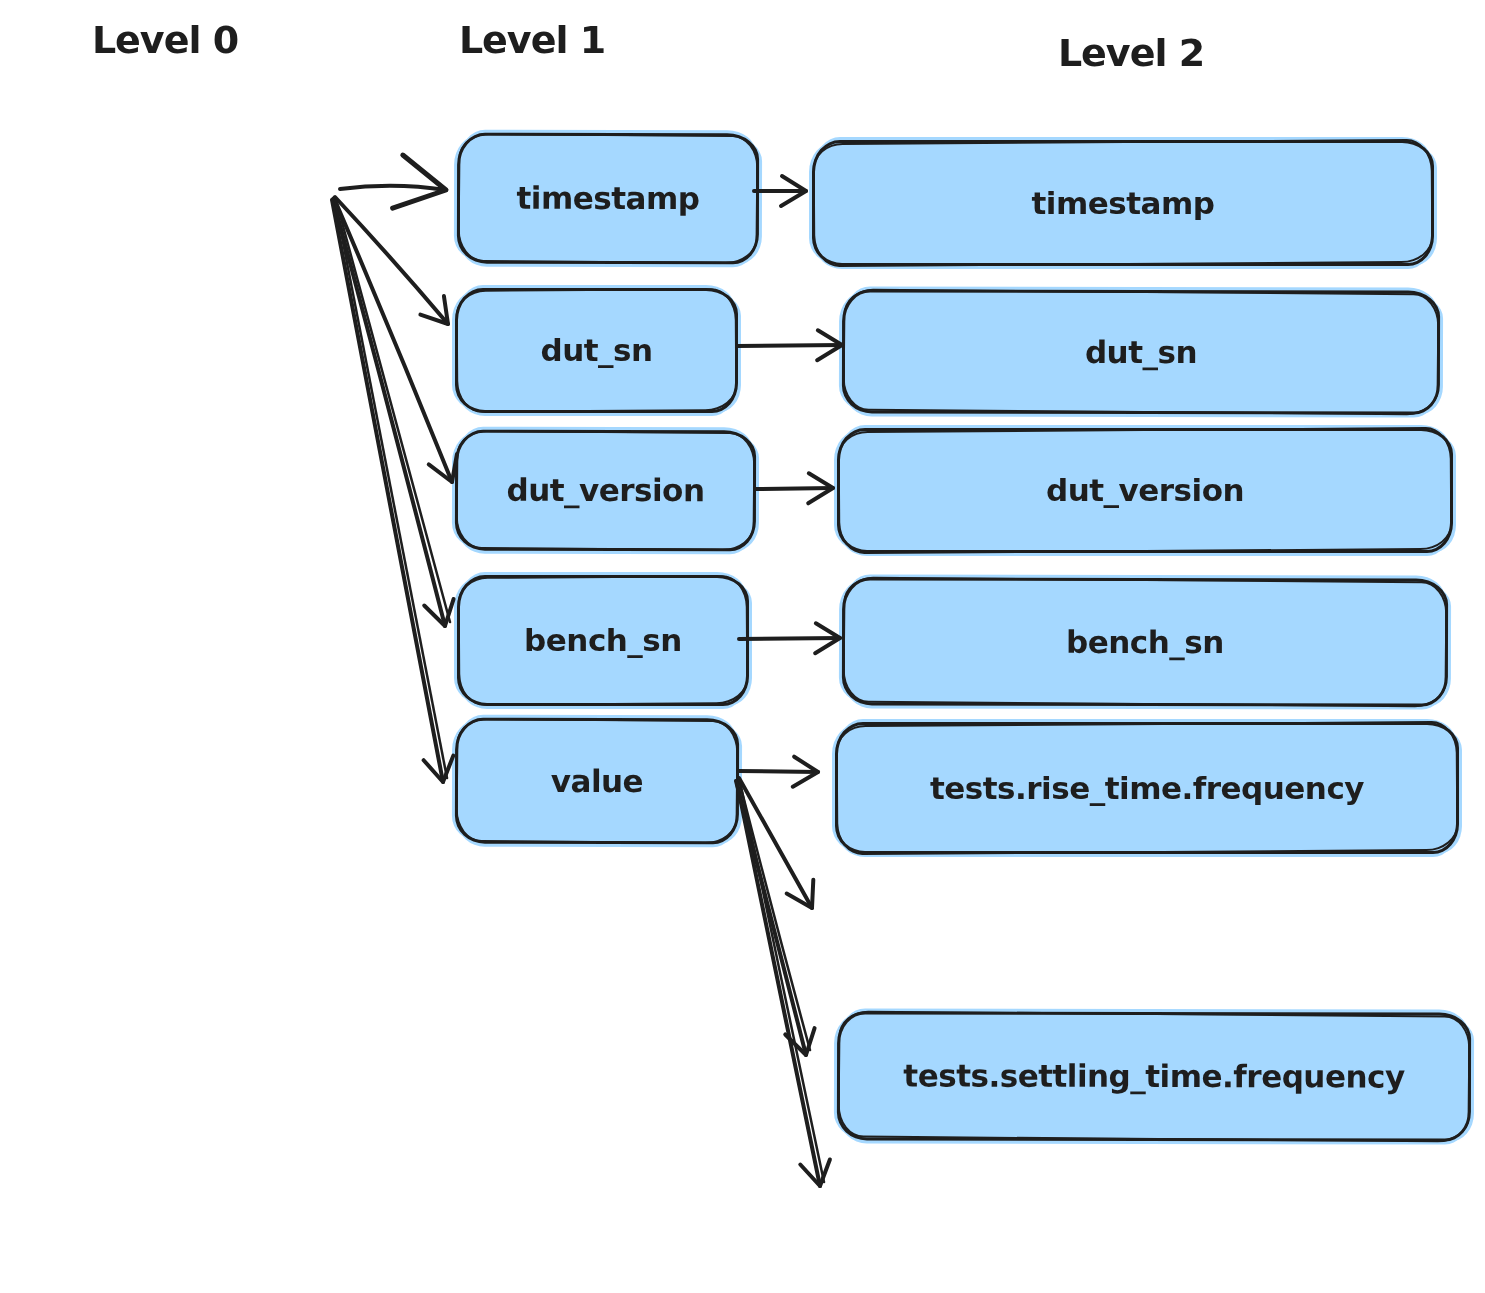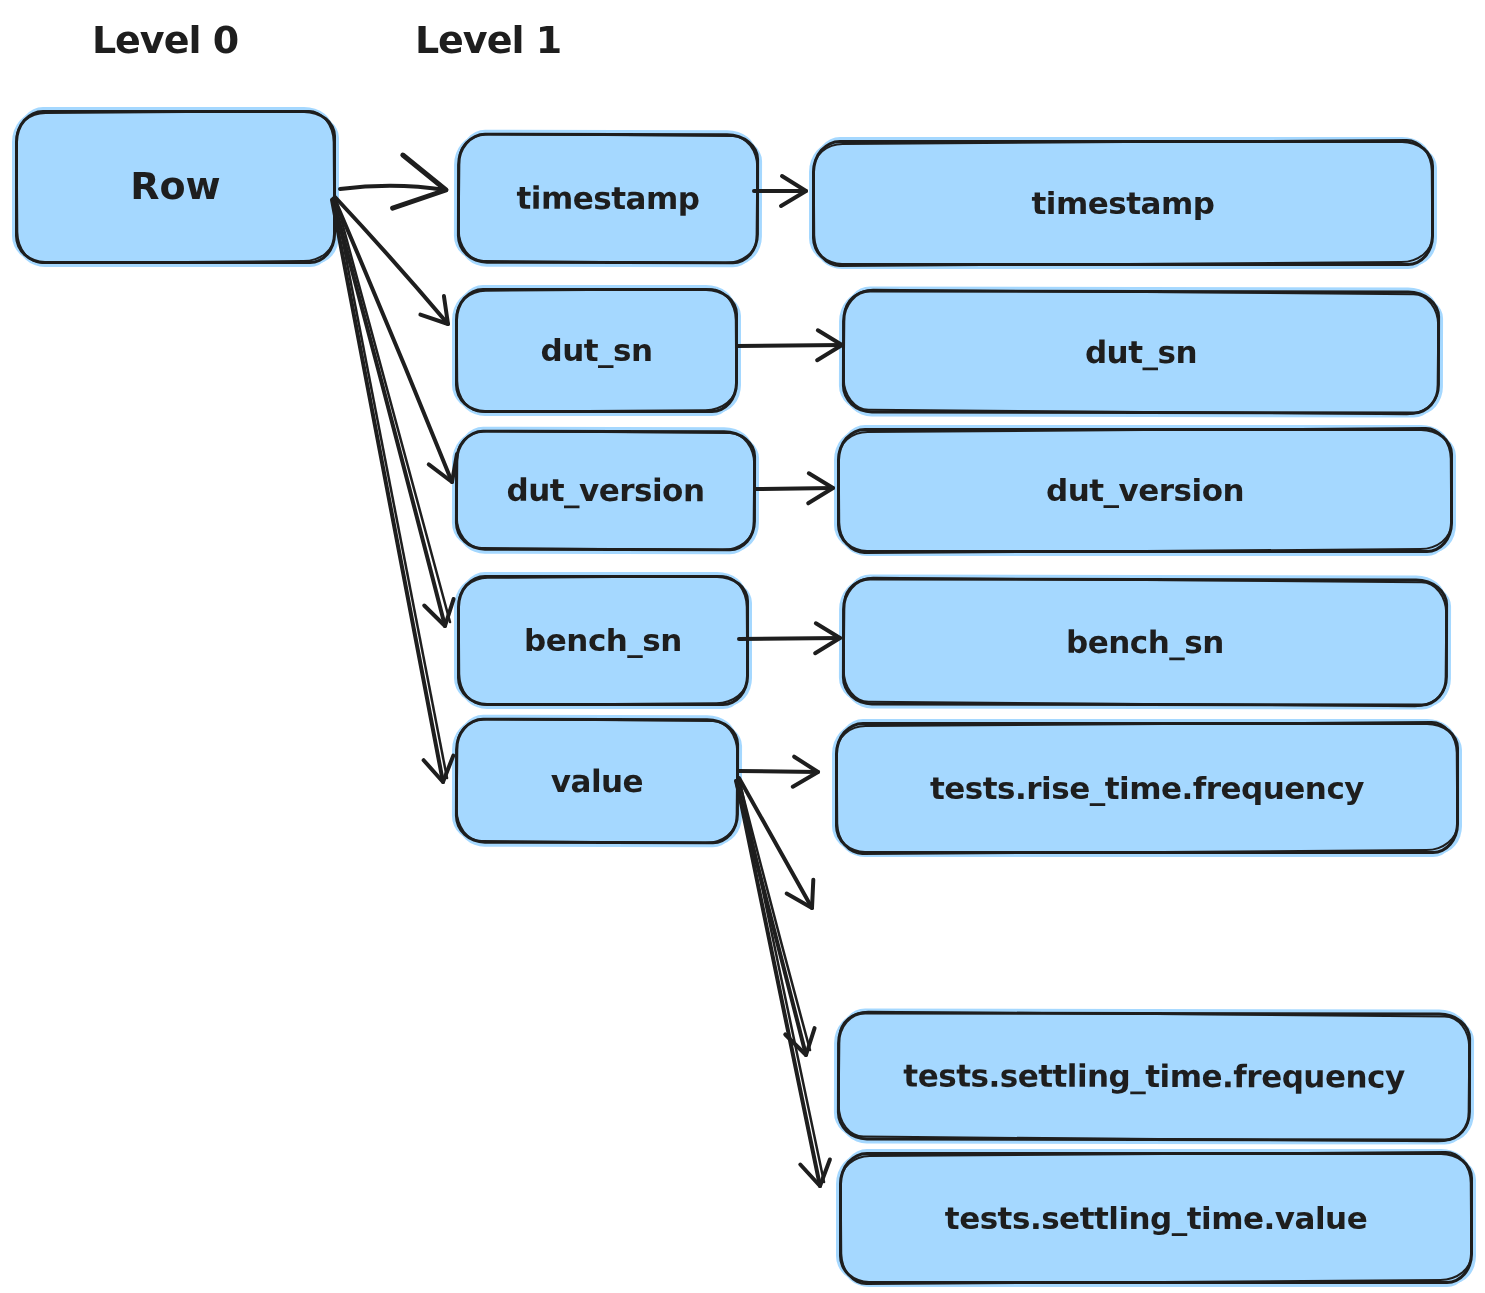--- a/index.html
+++ b/index.html
@@ -65,25 +65,23 @@
   .shaft.thin{stroke-width:2.5;}
   .ah-path{fill:none;stroke:var(--stroke);stroke-width:4;stroke-linecap:round;stroke-linejoin:round;}
   .ah-path.big{stroke-width:5;}
 </style>
 </head>
 <body>
 
 <div id="canvas">
 
   <div class="col-header" style="left:55px;top:18px">Level 0</div>
-  <div class="col-header" style="left:378px;top:18px">Level 1</div>
+  <div class="col-header" style="left:422px;top:18px">Level 1</div>
+  <div class="col-header" style="left:1021px;top:31px">Level 2</div>
 
-  <div class="node root" style="left:15px;top:110px;width:315px;height:148px">
-    <span class="label">Row</span>
-  </div>
 
   <div class="node" style="left:457px;top:133px;width:296px;height:125px">
     <span class="label">timestamp</span>
   </div>
   <div class="node" style="left:455px;top:288px;width:277px;height:119px">
     <span class="label">dut_sn</span>
   </div>
   <div class="node" style="left:455px;top:430px;width:295px;height:115px">
     <span class="label">dut_version</span>
   </div>
@@ -104,23 +102,20 @@
     <span class="label">dut_version</span>
   </div>
   <div class="node" style="left:842px;top:578px;width:600px;height:122px">
     <span class="label">bench_sn</span>
   </div>
   <div class="node" style="left:835px;top:722px;width:618px;height:126px">
     <span class="label">tests.rise_time.frequency</span>
   </div>
   <div class="node" style="left:837px;top:1012px;width:628px;height:123px">
     <span class="label">tests.settling_time.frequency</span>
-  </div>
-  <div class="node" style="left:839px;top:1152px;width:628px;height:126px">
-    <span class="label">tests.settling_time.value</span>
   </div>
 
   <svg id="arrows" viewBox="0 0 1485 1293">
     <defs>
       <marker id="ah" markerUnits="userSpaceOnUse" markerWidth="70" markerHeight="70" refX="56" refY="35" orient="auto">
         <path class="ah-path" d="M32,20 L56,35 L31,50"></path>
       </marker>
       <marker id="ah-big" markerUnits="userSpaceOnUse" markerWidth="120" markerHeight="120" refX="100" refY="60" orient="auto">
         <path class="ah-path big" d="M52,32 L100,60 L50,86"></path>
       </marker>

